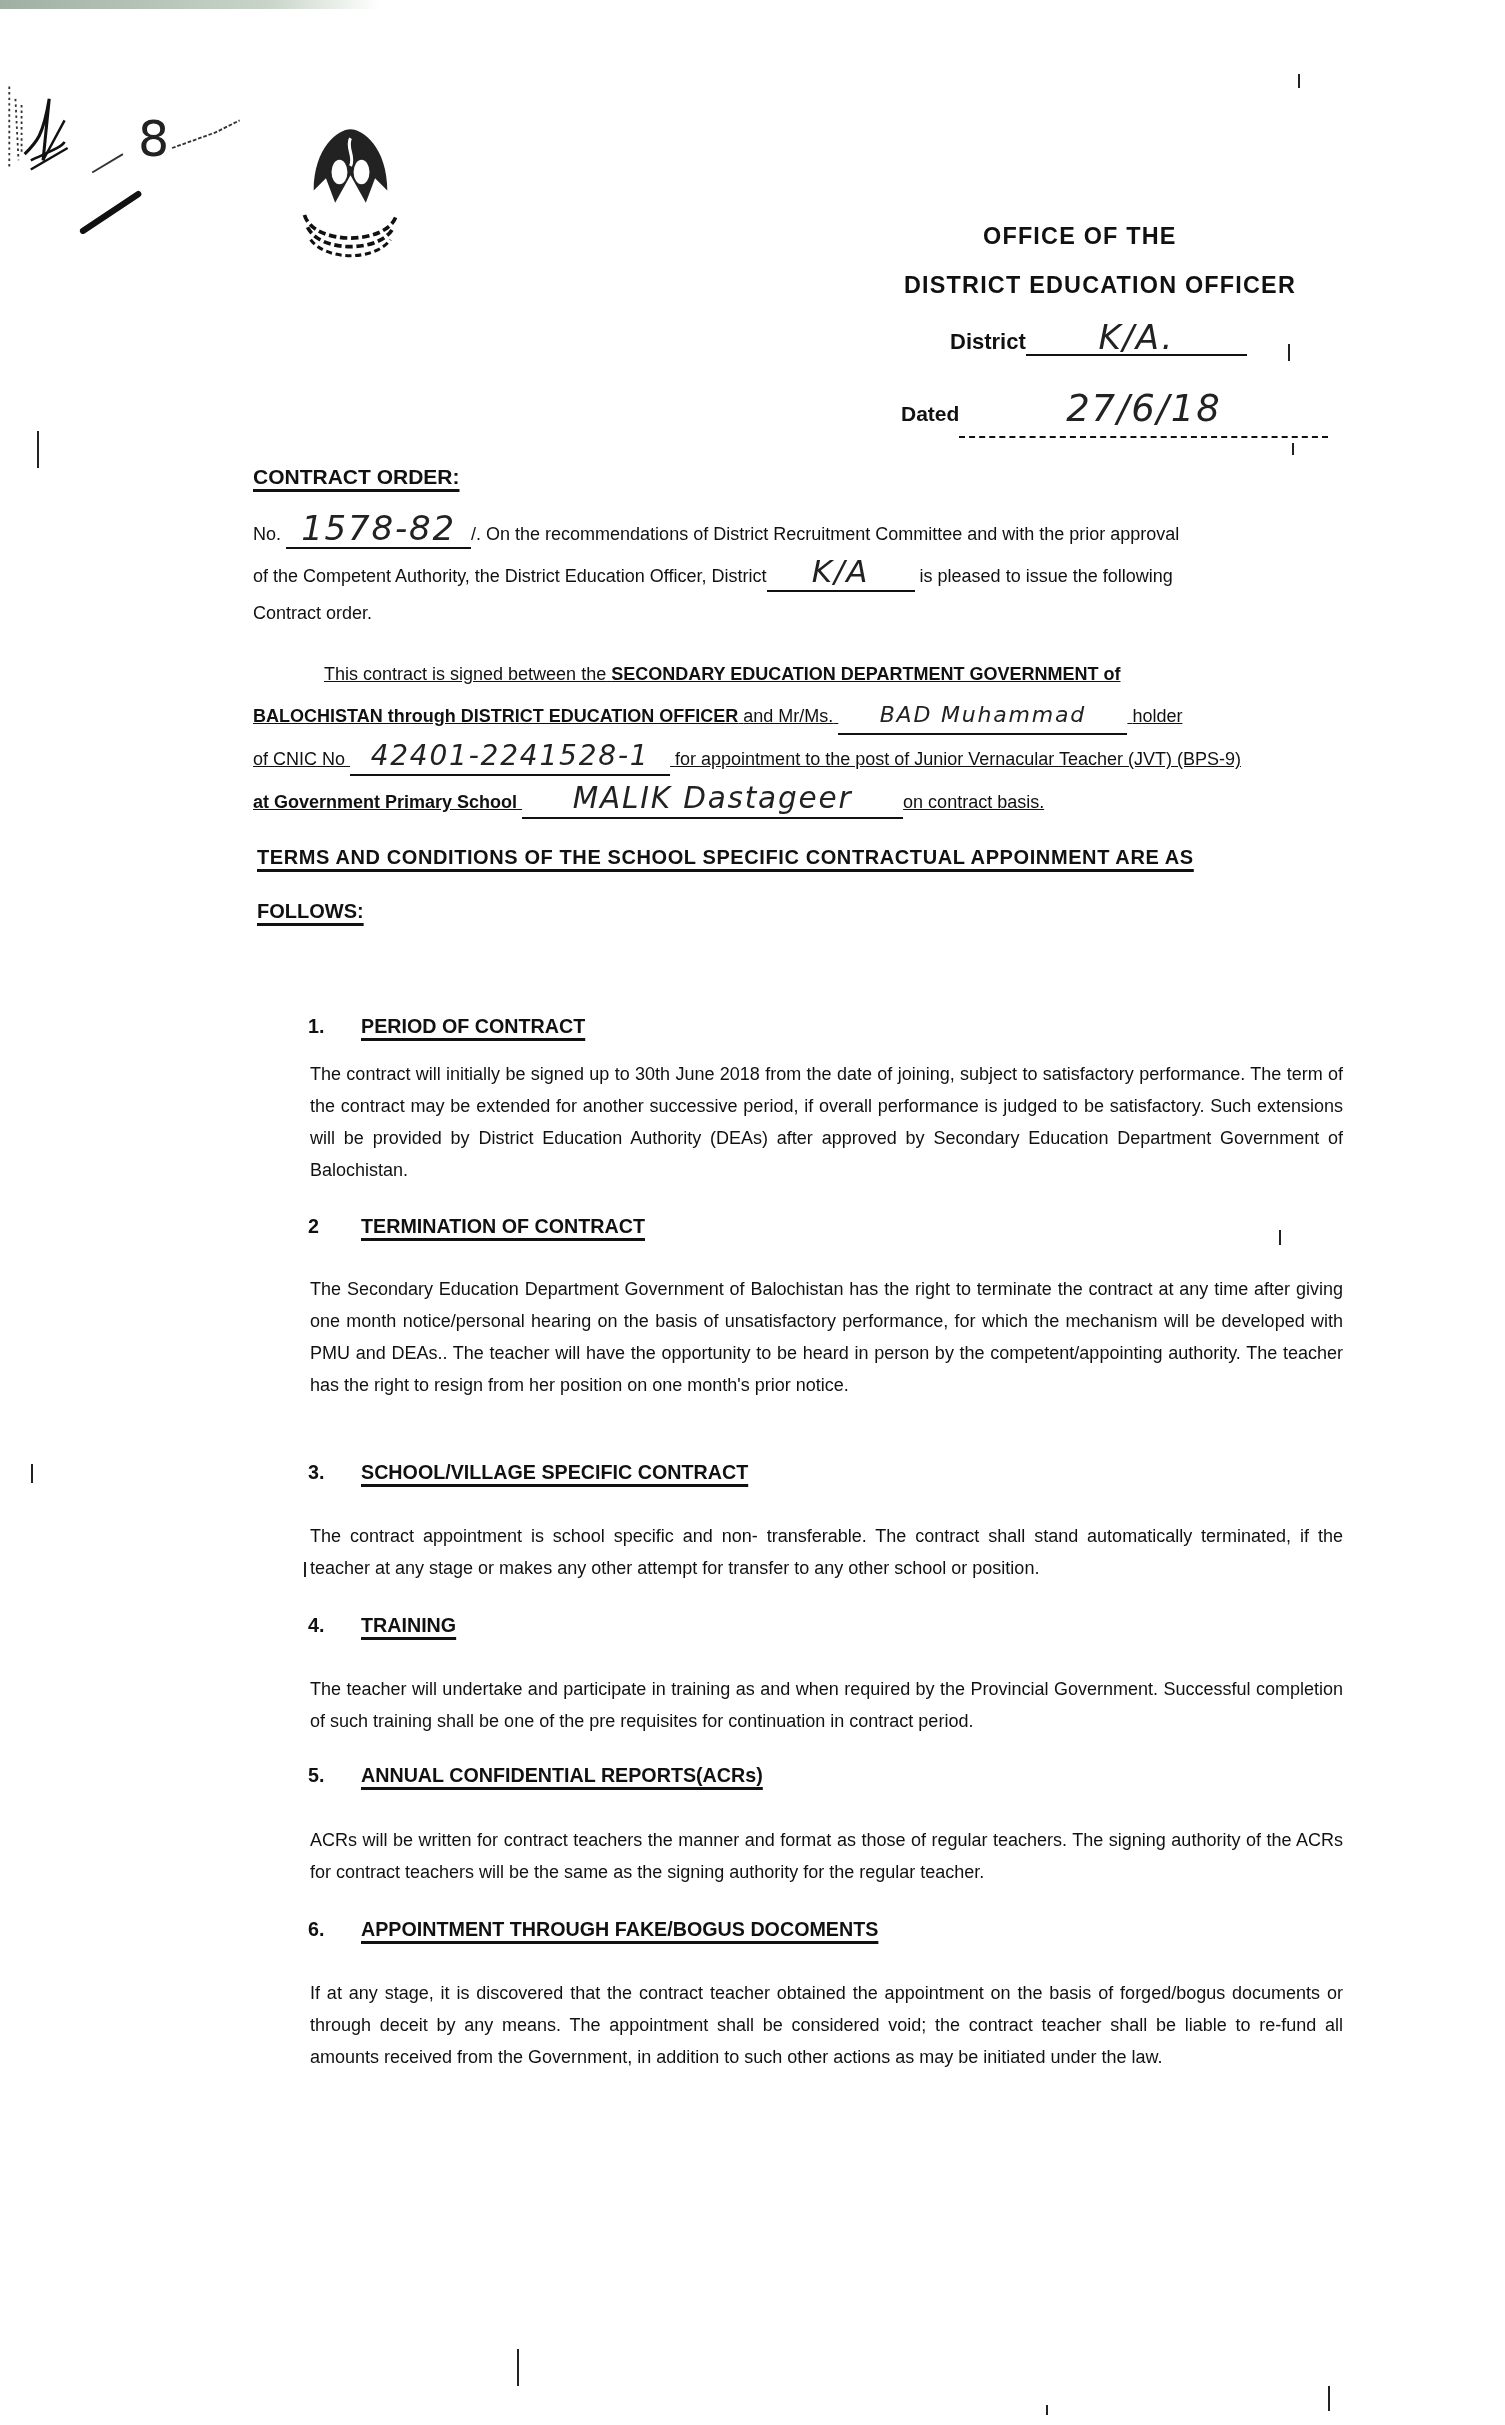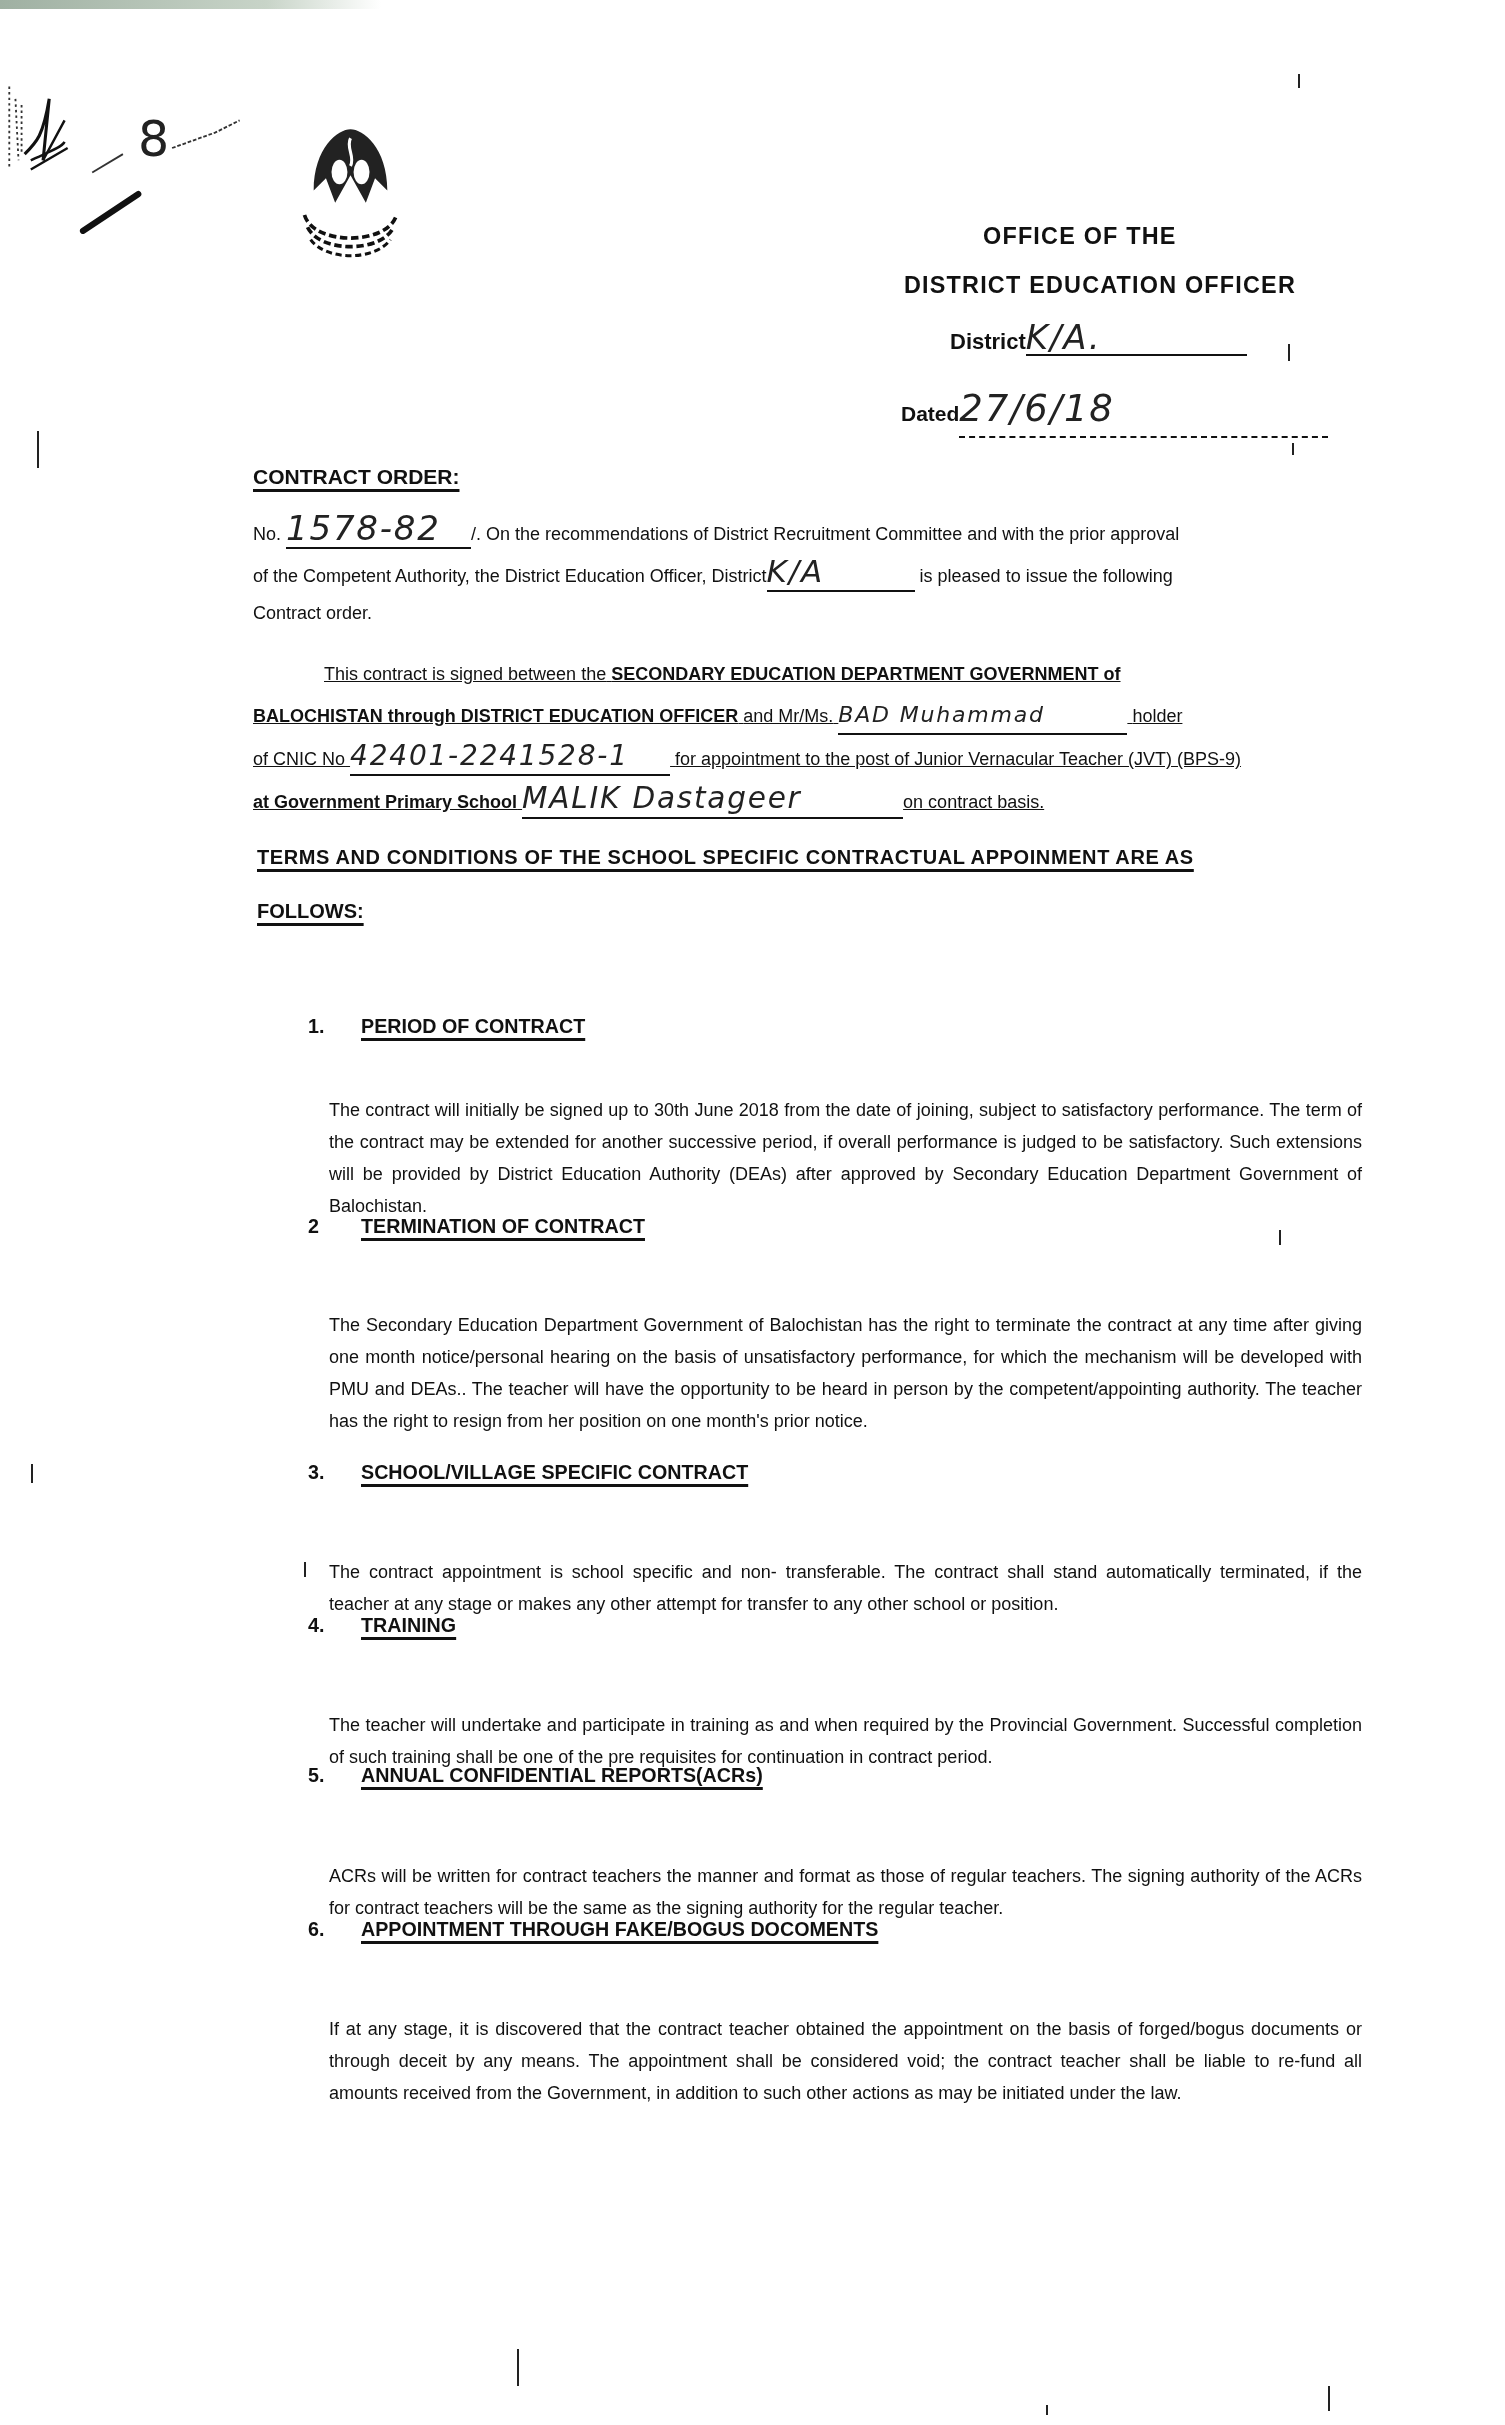--- a/index.html
+++ b/index.html
@@ -6,23 +6,23 @@
   body {
     width: 1506px; height: 2426px; background: #ffffff; position: relative; overflow: hidden;
     font-family: "Liberation Sans", "DejaVu Sans", sans-serif; color: #111;
   }
   .topband { position: absolute; left: 0; top: 0; width: 381px; height: 8.6px;
     background: linear-gradient(90deg, #9fb0a2, #c8d4c8 70%, #ffffff); }
   .scribble { position: absolute; left: 6.2px; top: 62px; width: 283px; height: 172px; }
   .emblem { position: absolute; left: 289px; top: 123px; width: 123px; height: 135px; }
   .hdr { position: absolute; font-weight: bold; letter-spacing: 1.2px; }
   .hw { font-family: "DejaVu Sans", sans-serif; font-weight: normal; font-style: italic; color: #222; letter-spacing: 1.8px; }
-  .line-field { display: inline-block; border-bottom: 2.5px solid #111; text-align: left; vertical-align: baseline; }
+  .line-field { display: inline-block; border-bottom: 2.5px solid #111; text-align: center; vertical-align: baseline; }
   .txt { position: absolute; font-size: 18.5px; line-height: 29.5px; }
-  .body-p { position: absolute; left: 329px; width: 1033px; font-size: 18px; line-height: 32px; text-align: justify; margin-top: 36px; }
+  .body-p { position: absolute; left: 310px; width: 1033px; font-size: 18px; line-height: 32px; text-align: justify; }
   .sec-h { position: absolute; left: 308px; font-size: 19.7px; font-weight: bold; }
   .sec-h .num { display: inline-block; width: 37px; }
   .sec-h .title { text-decoration: underline; text-decoration-thickness: 3.1px; text-underline-offset: 4.9px; margin-left: 16px; }
   .ul-title { font-weight: bold; text-decoration: underline; text-decoration-thickness: 3.1px; text-underline-offset: 4.9px; }
   .b { font-weight: bold; }
   .speck { position: absolute; width: 1.8px; background: #222; }
 </style>
 </head>
 <body>
 

